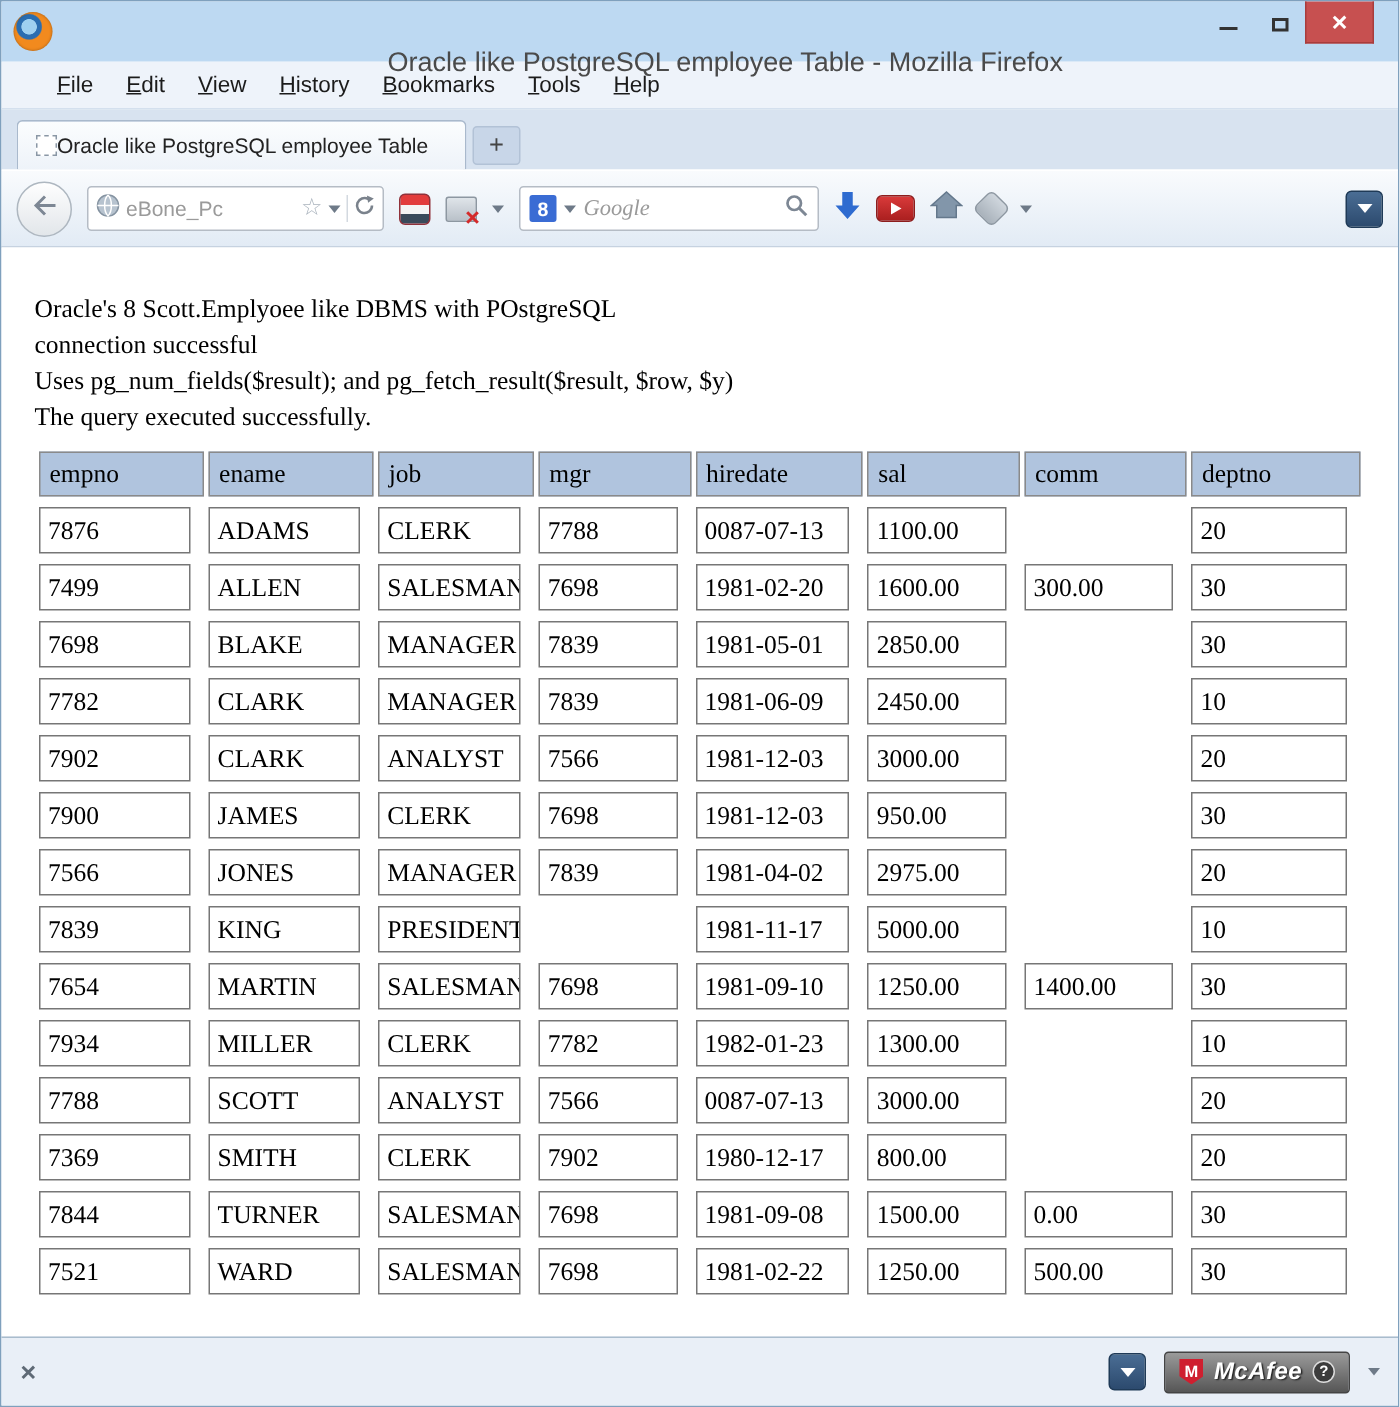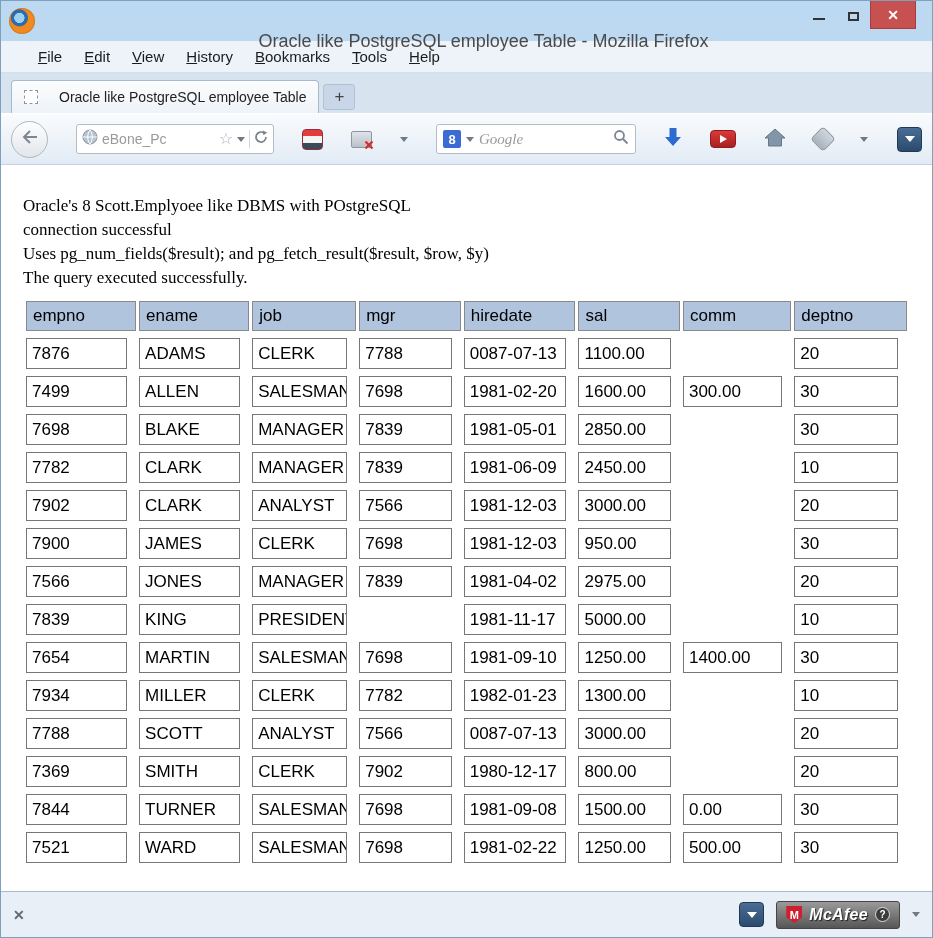--- a/index.html
+++ b/index.html
@@ -62,39 +62,39 @@
   .tabbar {
     height: 40px; flex: 0 0 40px;
     background: #d8e3f0;
     display: flex; align-items: flex-end; padding-left: 10px;
   }
   .tab {
     height: 33px; min-width: 300px;
     background: linear-gradient(#fbfdfe, #eef3f9);
     border: 1px solid #a9b9cc; border-bottom: none;
     border-radius: 4px 4px 0 0;
-    display: flex; align-items: center; gap: 21px; padding: 0 12px;
+    display: flex; align-items: center; gap: 0; padding: 0 12px;
   }
   .tab-favicon {
     width: 14px; height: 14px; border: 1px dashed #8a97a5; background: #fff;
   }
   .tab-label { font-size: 14px; color: #222; white-space: nowrap; }
   .newtab-btn {
     width: 32px; height: 26px; margin: 0 0 3px 4px;
     background: #c8d6e8; border: 1px solid #b2c2d6; border-radius: 3px;
     display: flex; align-items: center; justify-content: center;
     font-size: 17px; color: #444;
   }
 
   
   .navbar {
     height: 52px; flex: 0 0 52px;
     background: linear-gradient(#f9fbfd, #e2ebf5);
     border-top: 1px solid #ffffff; border-bottom: 1px solid #c6d2e0;
-    display: flex; align-items: center; padding: 0 10px; gap: 28px;
+    display: flex; align-items: center; padding: 0 10px; gap: 10px;
   }
   .back-btn {
     width: 37px; height: 37px; border-radius: 50%;
     background: linear-gradient(#fefefe, #e2e6ea);
     border: 1px solid #aeb7c0;
     display: flex; align-items: center; justify-content: center;
     flex: 0 0 auto;
   }
   .url-bar {
     width: 198px; height: 30px;
@@ -175,21 +175,21 @@
     flex: 1 1 auto; background: #fff; overflow: hidden;
     padding: 29px 22px 0 22px;
     font-family: "Liberation Serif", serif; font-size: 17px; color: #000;
   }
   .page-line { line-height: 24px; }
 
   table.emp {
     width: 100%; table-layout: fixed;
     border-collapse: separate; border-spacing: 3px 6px;
     margin-top: 5px;
-    font-family: Liberation Sans, sans-serif; font-size: 17px;
+    font-family: Liberation Serif, serif; font-size: 17px;
   }
   table.emp th {
     background: #b0c4de; border: 1px solid #8a8a8a;
     font-weight: normal; text-align: left;
     height: 30px; padding: 2px 6px; overflow: hidden; white-space: nowrap;
   }
   table.emp td { padding: 0; height: 32px; vertical-align: middle; }
   .cellbox {
     border: 1px solid #767676; background: #fff;
     height: 31px; line-height: 29px; padding: 0 5px; margin-right: 9px;

